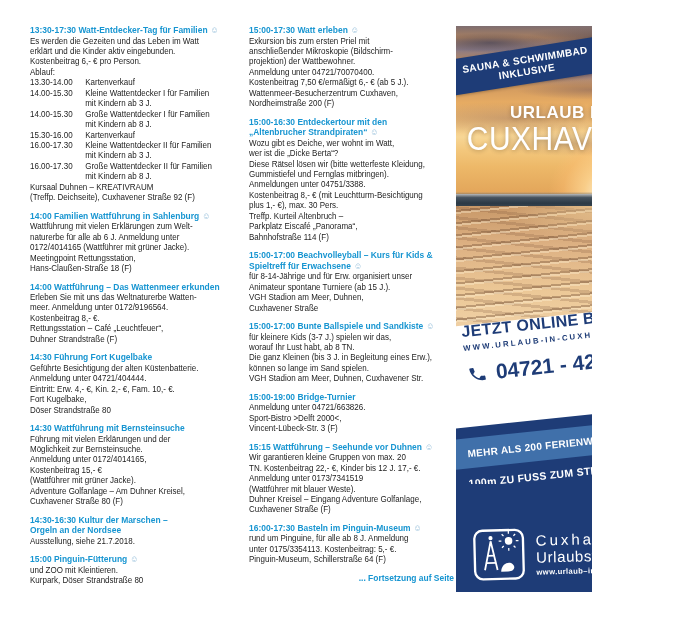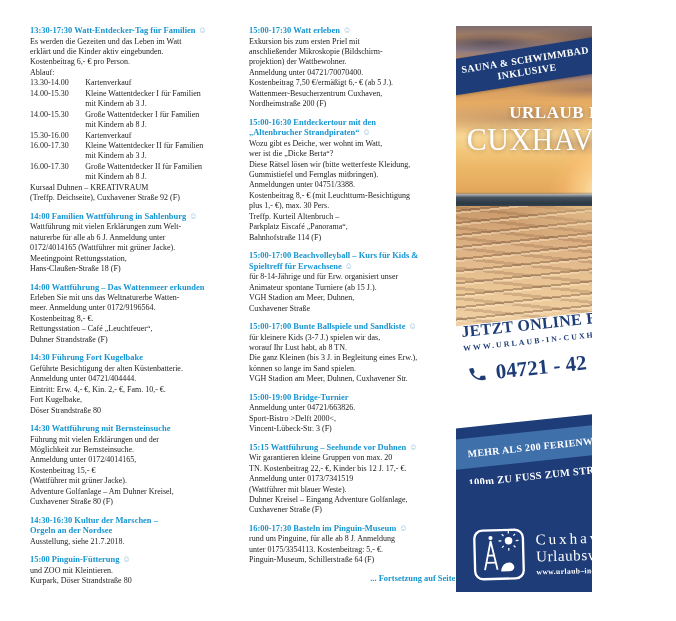--- a/index.html
+++ b/index.html
@@ -3,21 +3,21 @@
 <meta charset="utf-8">
 <style>
   :root{
     --accent:#1795d1;
     --navy:#1e3c77;
     --stripe:#4070aa;
     --body:#1c1c1c;
   }
   html,body{margin:0;padding:0;background:#fff;}
   .page{position:relative;width:592px;height:621px;background:#fff;overflow:hidden;
-        font-family:Liberation Serif, serif;color:var(--body);}
+        font-family:Liberation Sans, sans-serif;color:var(--body);}
   
   .col{position:absolute;top:25px;}
   #col0{left:30px;width:213px;}
   #col1{left:249px;width:217px;}
   .col-inner{transform:scaleX(.92);transform-origin:0 0;width:108.6%;}
   .event{margin-bottom:8px;}
   .event-title{color:var(--accent);font-weight:bold;font-size:9.2px;line-height:10.5px;}
   .tline{white-space:nowrap;}
   .bline{font-size:8.7px;line-height:10.45px;white-space:nowrap;}
   .smiley{color:#93bdd9;font-weight:normal;font-size:9px;margin-left:3px;}

